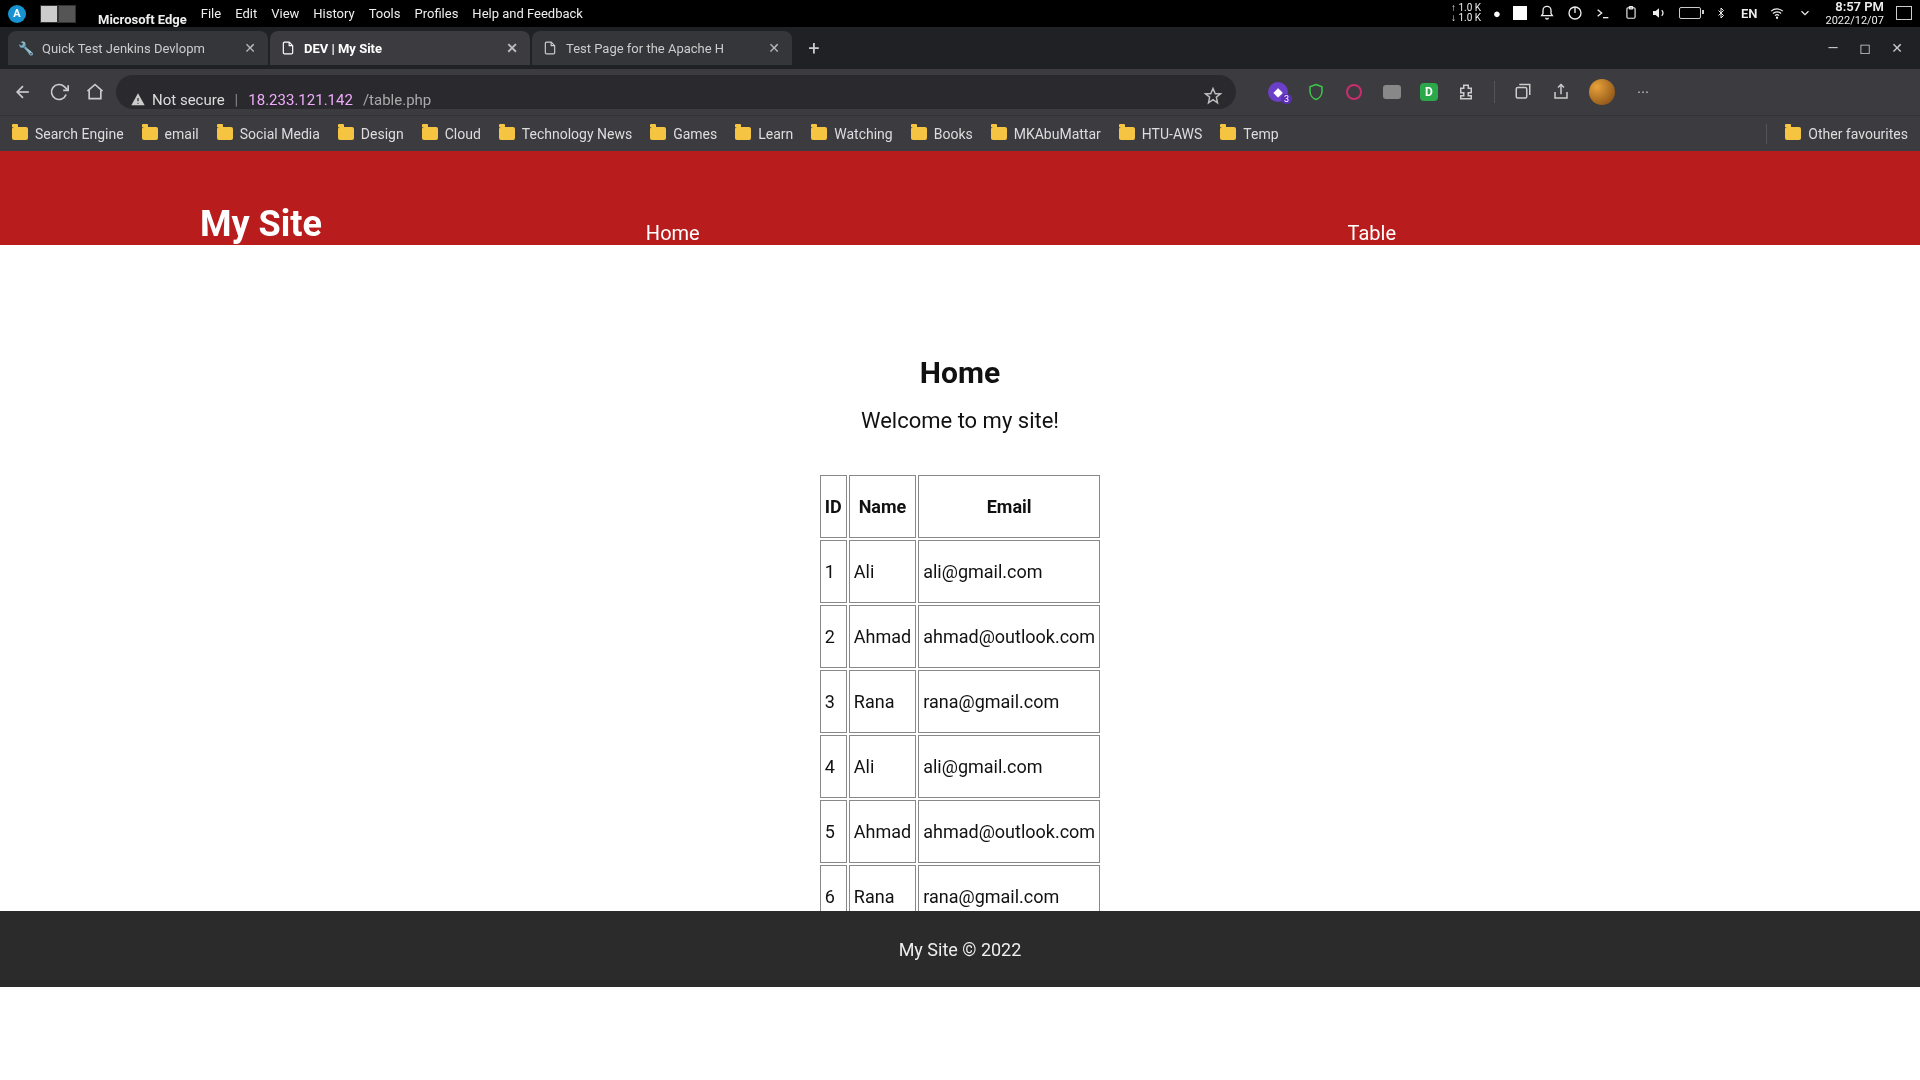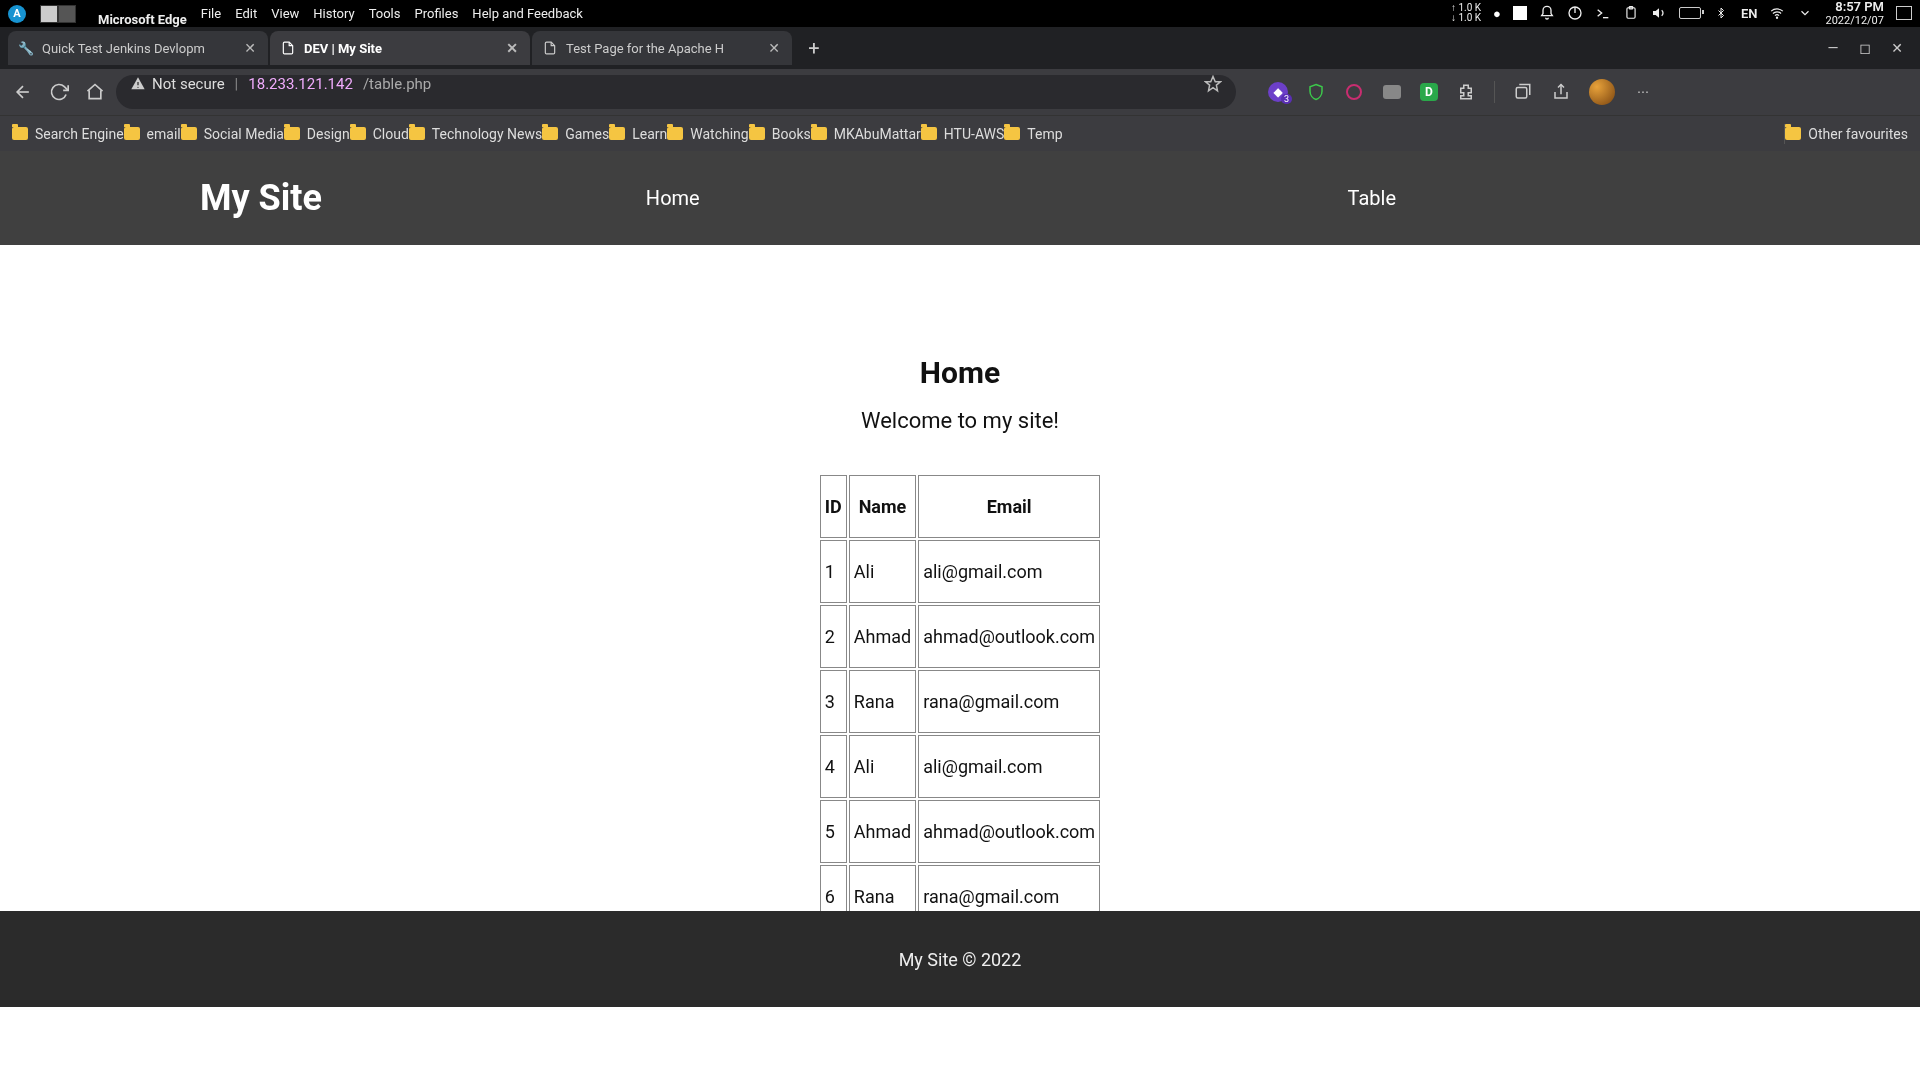--- a/index.html
+++ b/index.html
@@ -82,21 +82,21 @@
       gap: 10px;
     }
     .nav-buttons { display:flex; gap:14px; color:#ccc; }
     .nav-btn { width:22px; height:22px; display:flex; align-items:center; justify-content:center; }
     .omnibox {
       flex: 0 0 1120px;
       height: 34px;
       background: #2a2a2e;
       border-radius: 20px;
       display:flex;
-      align-items:flex-start;
+      align-items:flex-end;
       padding: 0 14px;
       color:#ddd;
       font-size:15px;
       gap:10px;
     }
     .omnibox .secure { color:#ddd; display:flex; align-items:center; gap:6px; }
     .omnibox .divider{ color:#888; }
     .omnibox .url-host{ color:#f0abfc; }
     .omnibox .url-path{ color:#aaa; }
     .omnibox .star { margin-left:auto; color:#bbb; }
@@ -111,41 +111,42 @@
     .avatar{ width:26px; height:26px; border-radius:50%; background: radial-gradient(circle at 30% 30%, #e8a23a, #7a4410); }
 
     
     .bookmark-bar {
       height: 36px;
       background: #3c3c40;
       border-top: 1px solid #333;
       display:flex;
       align-items:center;
       padding: 0 12px;
+      gap: 18px;
       color:#ddd;
       font-size:14px;
     }
     .bookmark { display:flex; align-items:center; gap:7px; cursor:default; }
     .folder-icon{ width:16px; height:13px; background:#f5c542; border-radius:2px; position:relative; }
     .folder-icon::before{ content:''; position:absolute; top:-3px; left:0; width:6px; height:3px; background:#f5c542; border-radius:1px 1px 0 0;}
     .bookmark-bar .spacer{ flex:1; }
     .bookmark-bar .divider-v { width:1px; height:20px; background:#555; }
 
     
     .viewport {
       height: calc(1080px - 27px - 42px - 46px - 36px);
       background: #fff;
       overflow: auto;
     }
     .site-header {
       height: 94px;
-      background: #404040;
+      background: #b91c1c;
       color:#fff;
       display:flex;
-      align-items:center;
+      align-items:flex-end;
       padding: 0 200px;
     }
     .site-title{ font-size:36px; font-weight:700; }
     .site-nav { flex:1; display:flex; justify-content:space-around; font-size:20px; }
     .site-nav a{ color:#fff; text-decoration:none; }
 
     .content {
       background:#fff;
       color:#111;
       text-align:center;
@@ -166,21 +167,21 @@
       text-align:left;
     }
     .data-table th { font-weight:700; text-align:center; }
 
     .site-footer{
       position: absolute;
       top: calc(27px + 42px + 46px + 36px + 760px);
       left:0; right:0;
       background:#2b2b2b;
       color:#eee;
-      height: 96px;
+      height: 76px;
       display:flex;
       align-items:center;
       justify-content:center;
       font-size:18px;
     }
 
     svg { stroke: currentColor; fill: none; stroke-width: 2; }
   </style>
 </head>
 <body>

